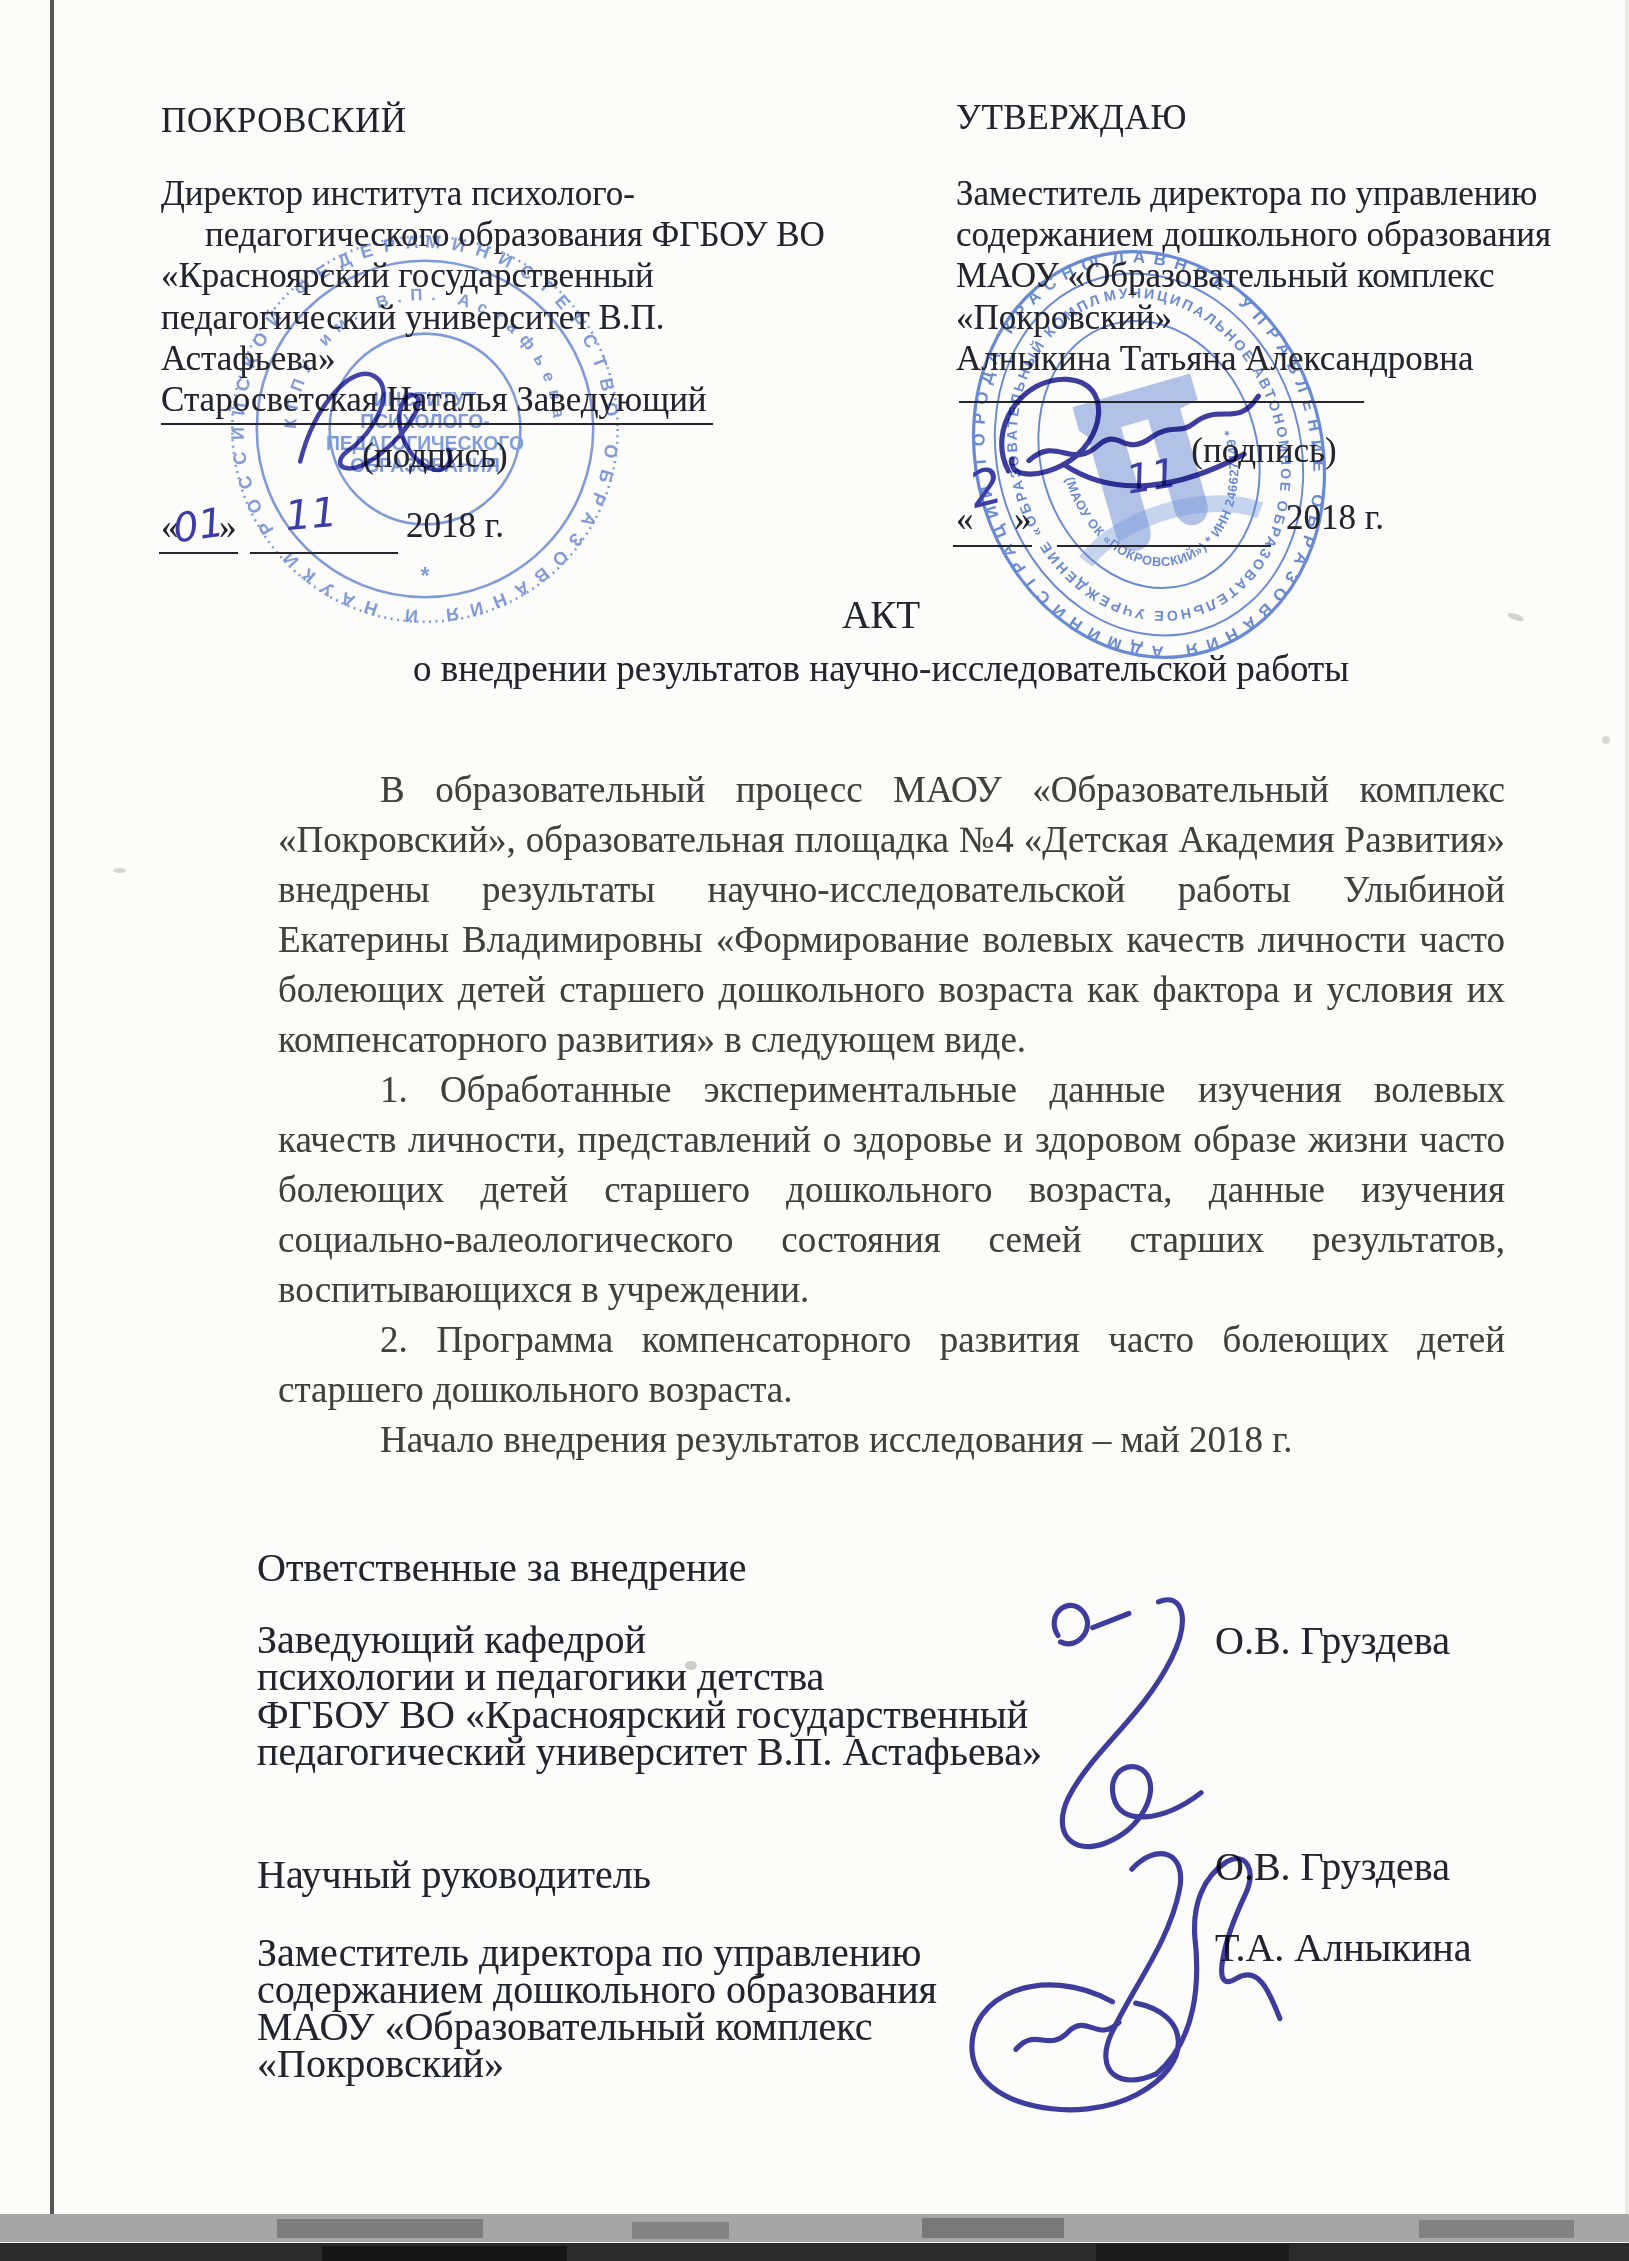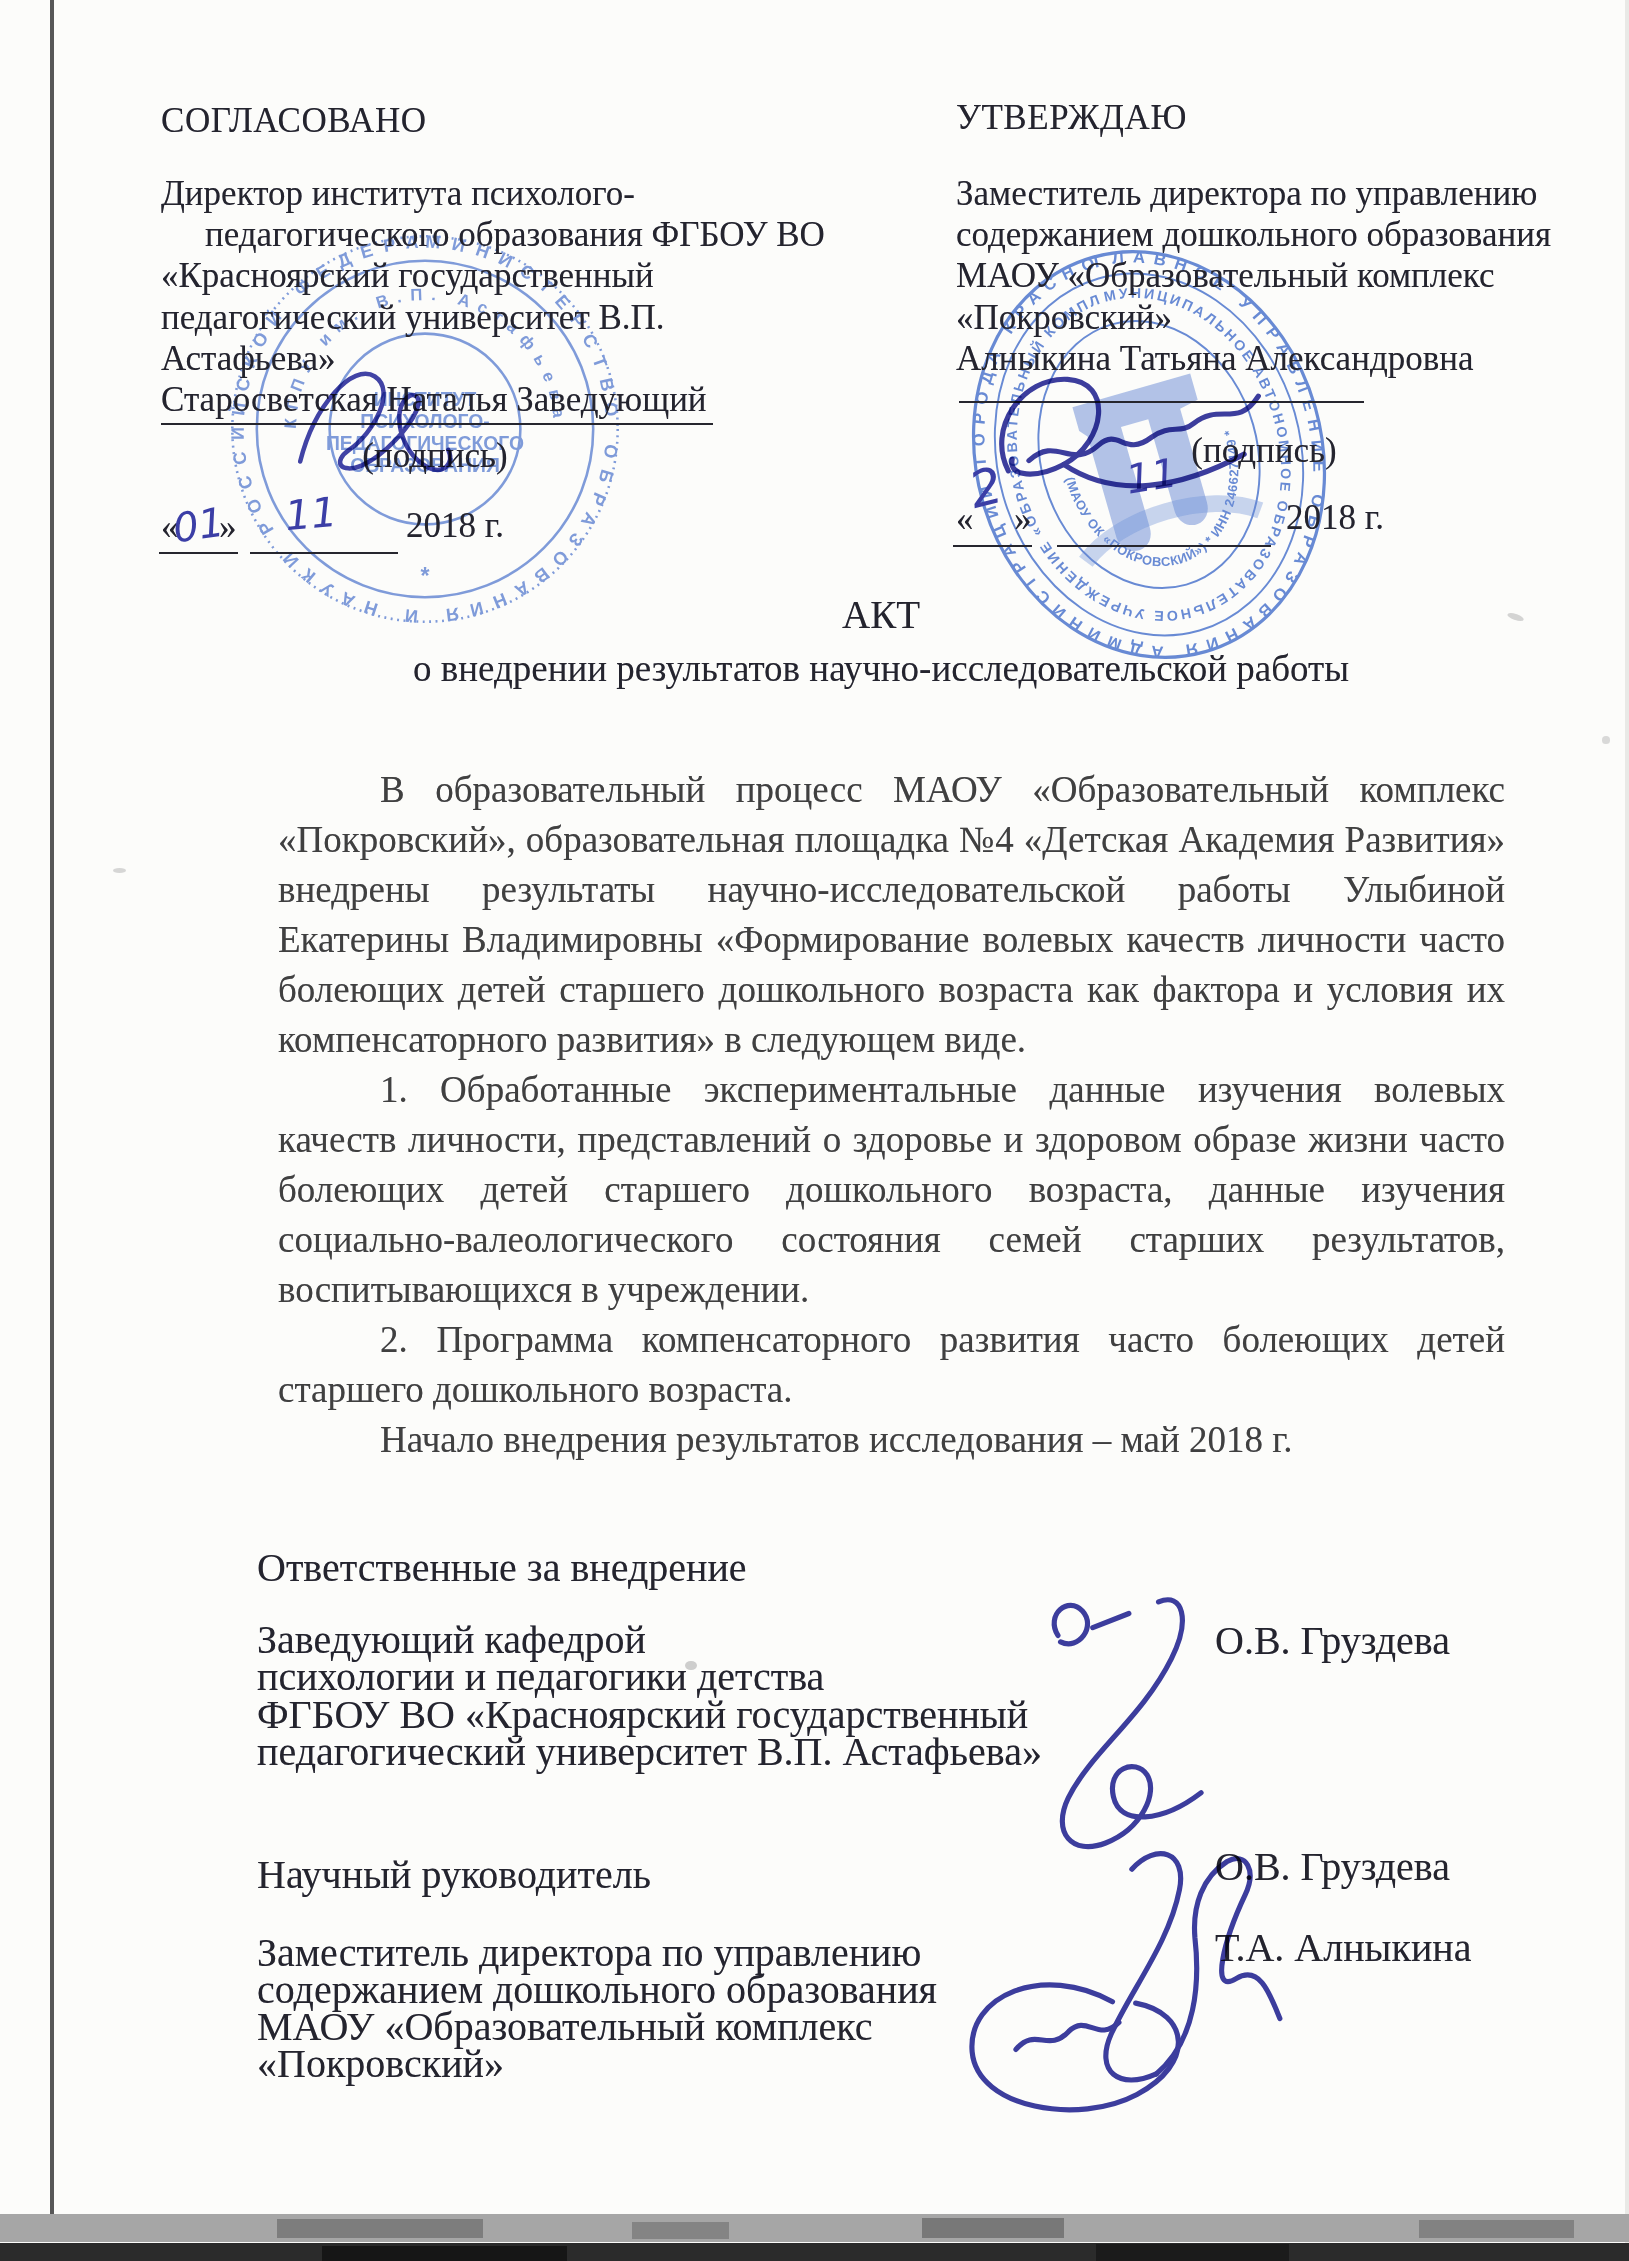--- a/index.html
+++ b/index.html
@@ -91,21 +91,21 @@
       <text class="stxt" font-size="20" fill="#4f78d2" letter-spacing="1">
         <textPath href="#ar3">(МАОУ ОК «ПОКРОВСКИЙ») * ИНН 246627449 *</textPath>
       </text>
       <g>
         <path d="M196,242 h190 v42 l-30,6 v150 c0,38 -48,40 -52,2 v-150 h-44 v162 c0,38 -50,40 -54,2 v-164 l-10,-12 z" fill="#4d78d4" opacity="0.5"></path>
         <path d="M150,478 C220,424 362,424 432,476" stroke="#4d78d4" stroke-width="26" fill="none" opacity="0.35"></path>
       </g>
     </g>
   </svg>
 
-  <div class="t label" style="left:161px; top:101px;">СОГЛАСОВАНО</div>
+  <div class="t label" style="left:161px; top:101px;">ПОКРОВСКИЙ</div>
   <div class="t hline" style="left:161px; top:173px;">Директор института психолого-</div>
   <div class="t hline" style="left:161px; top:214px;margin-left:44px;">педагогического образования ФГБОУ ВО</div>
   <div class="t hline" style="left:161px; top:255px;">«Красноярский государственный</div>
   <div class="t hline" style="left:161px; top:297px;">педагогический университет В.П.</div>
   <div class="t hline" style="left:161px; top:338px;">Астафьева»</div>
   <div class="t hline" style="left:161px; top:379px;">Старосветская Наталья Заведующий</div>
   <div class="rule" style="left:161px; top:423px; width:552px;"></div>
   <div class="t cap" style="left:303px; top:436px; width:264px;">(подпись)</div>
   <div class="t yr" style="left:161px; top:507px;">«</div>
   <div class="ink" style="left:173px; top:502px; font-size:40px; transform:rotate(-8deg);">01</div>

